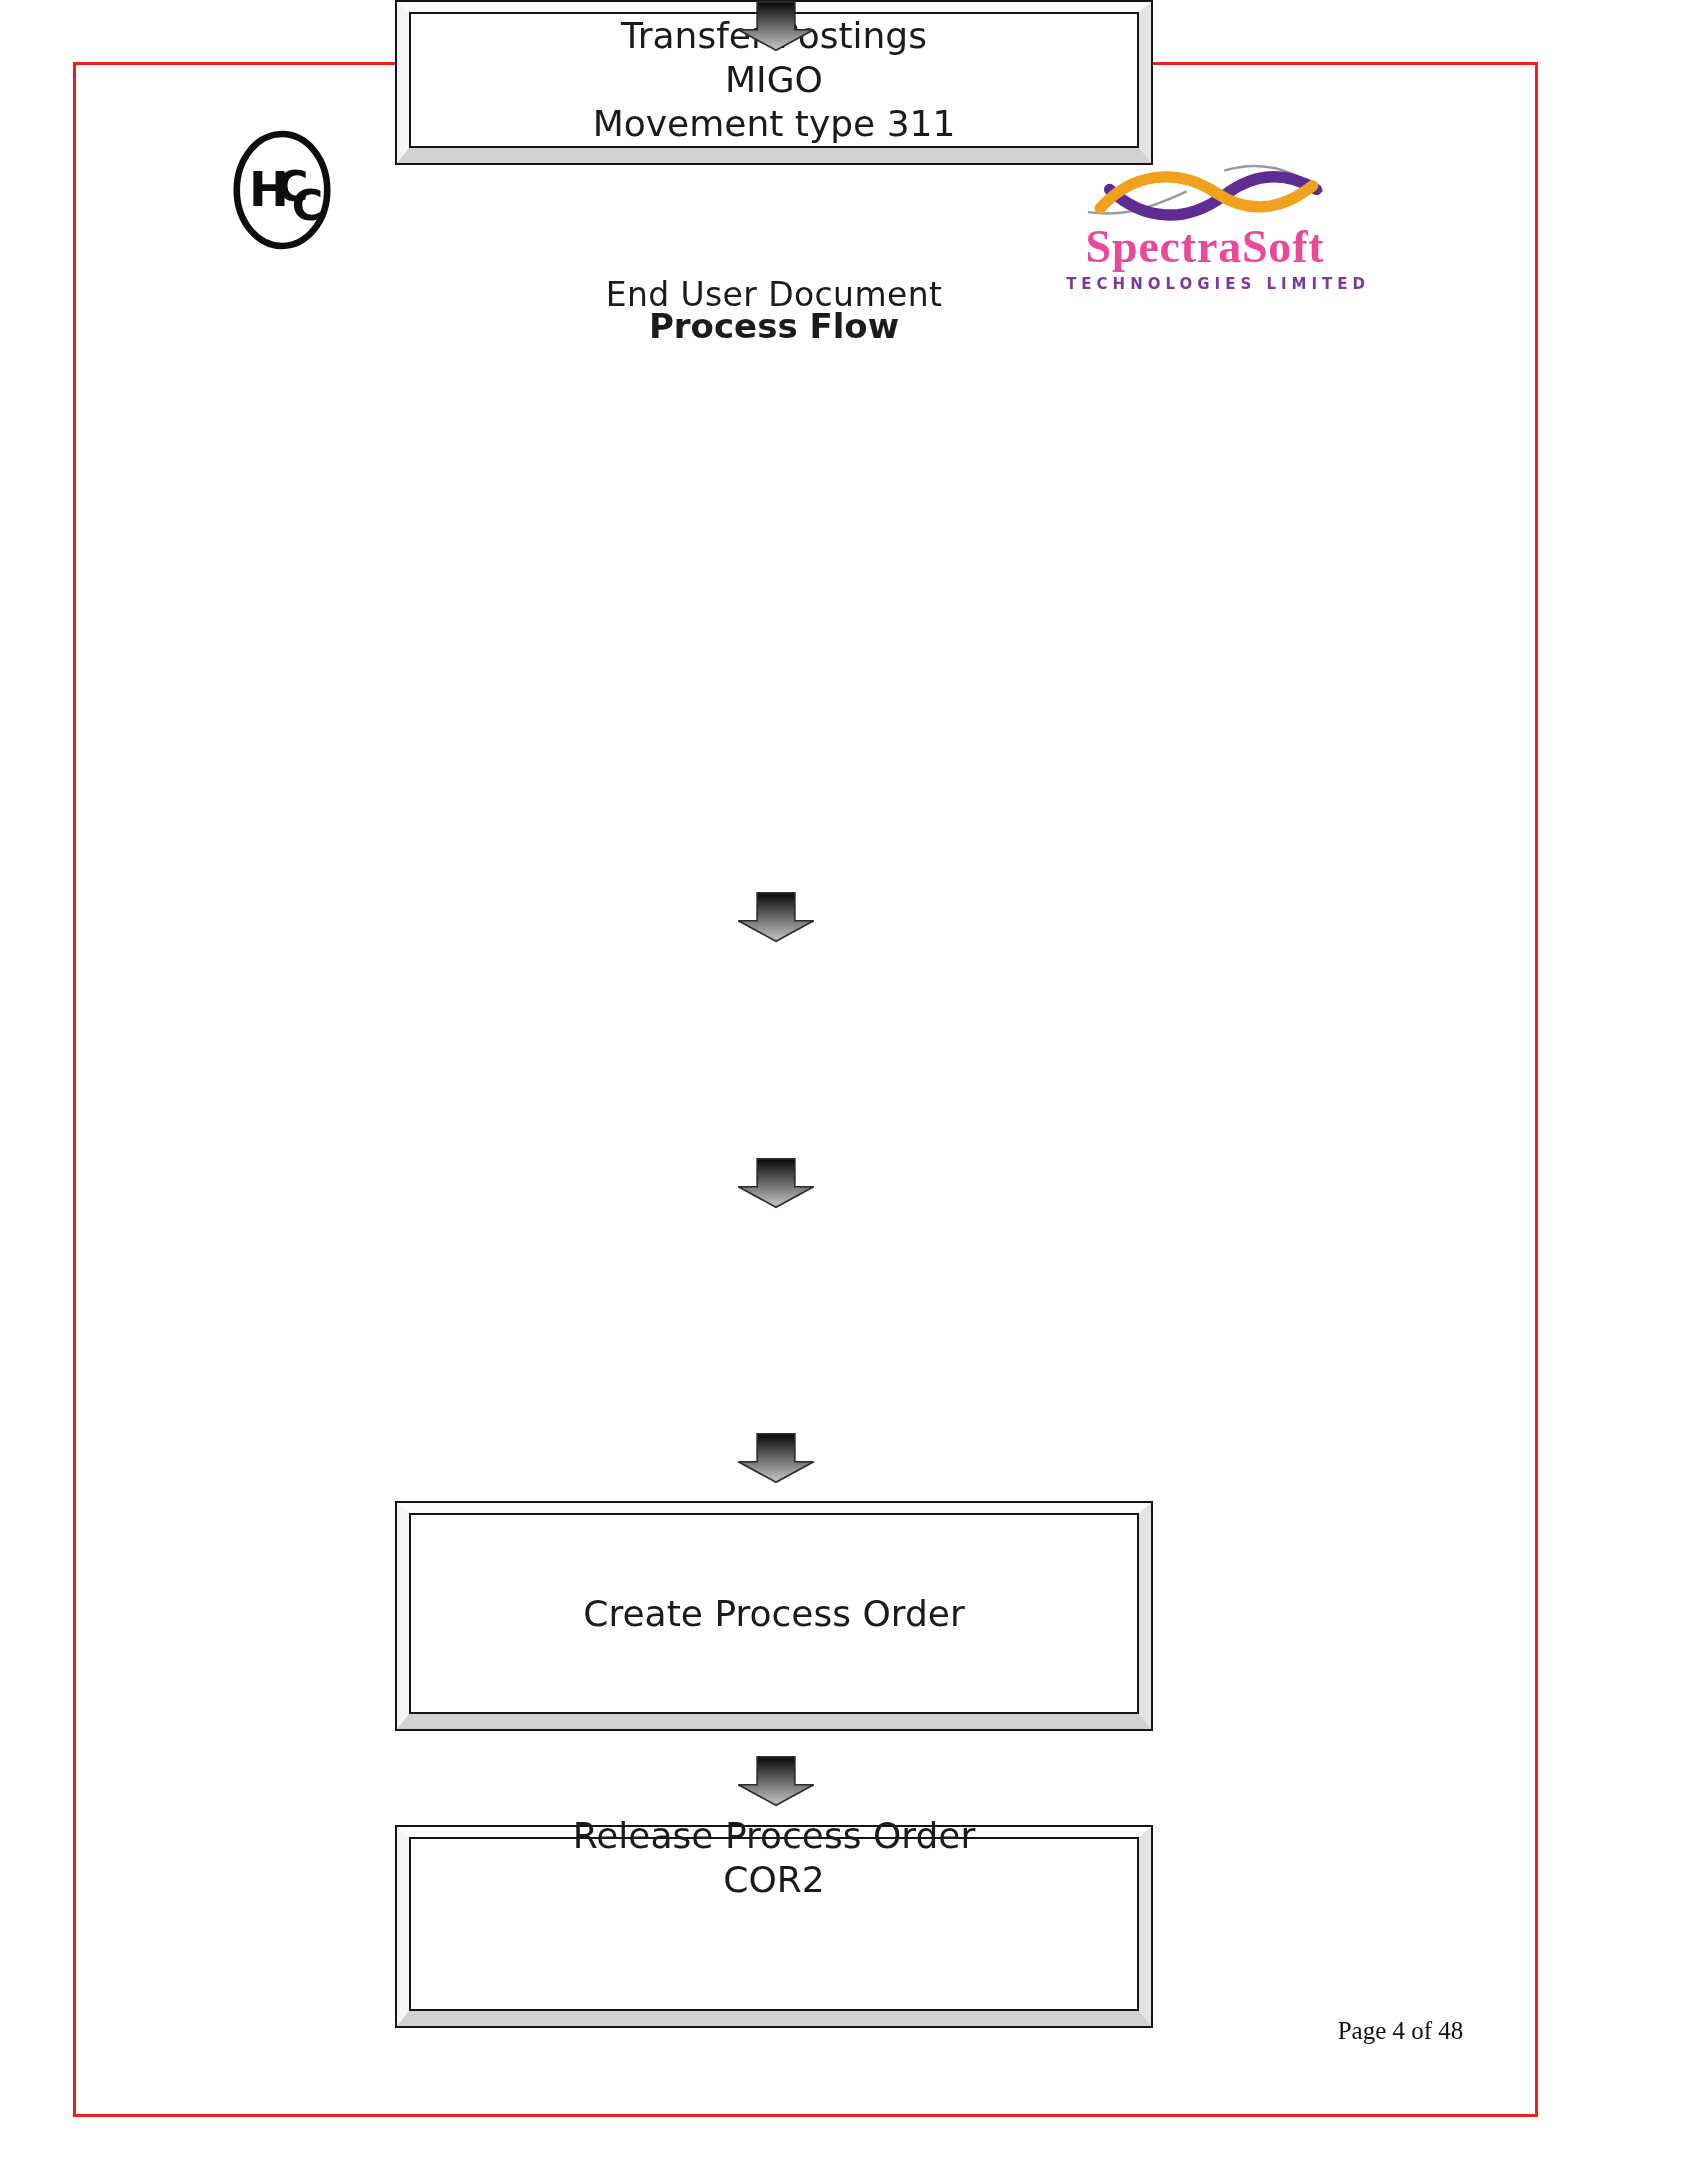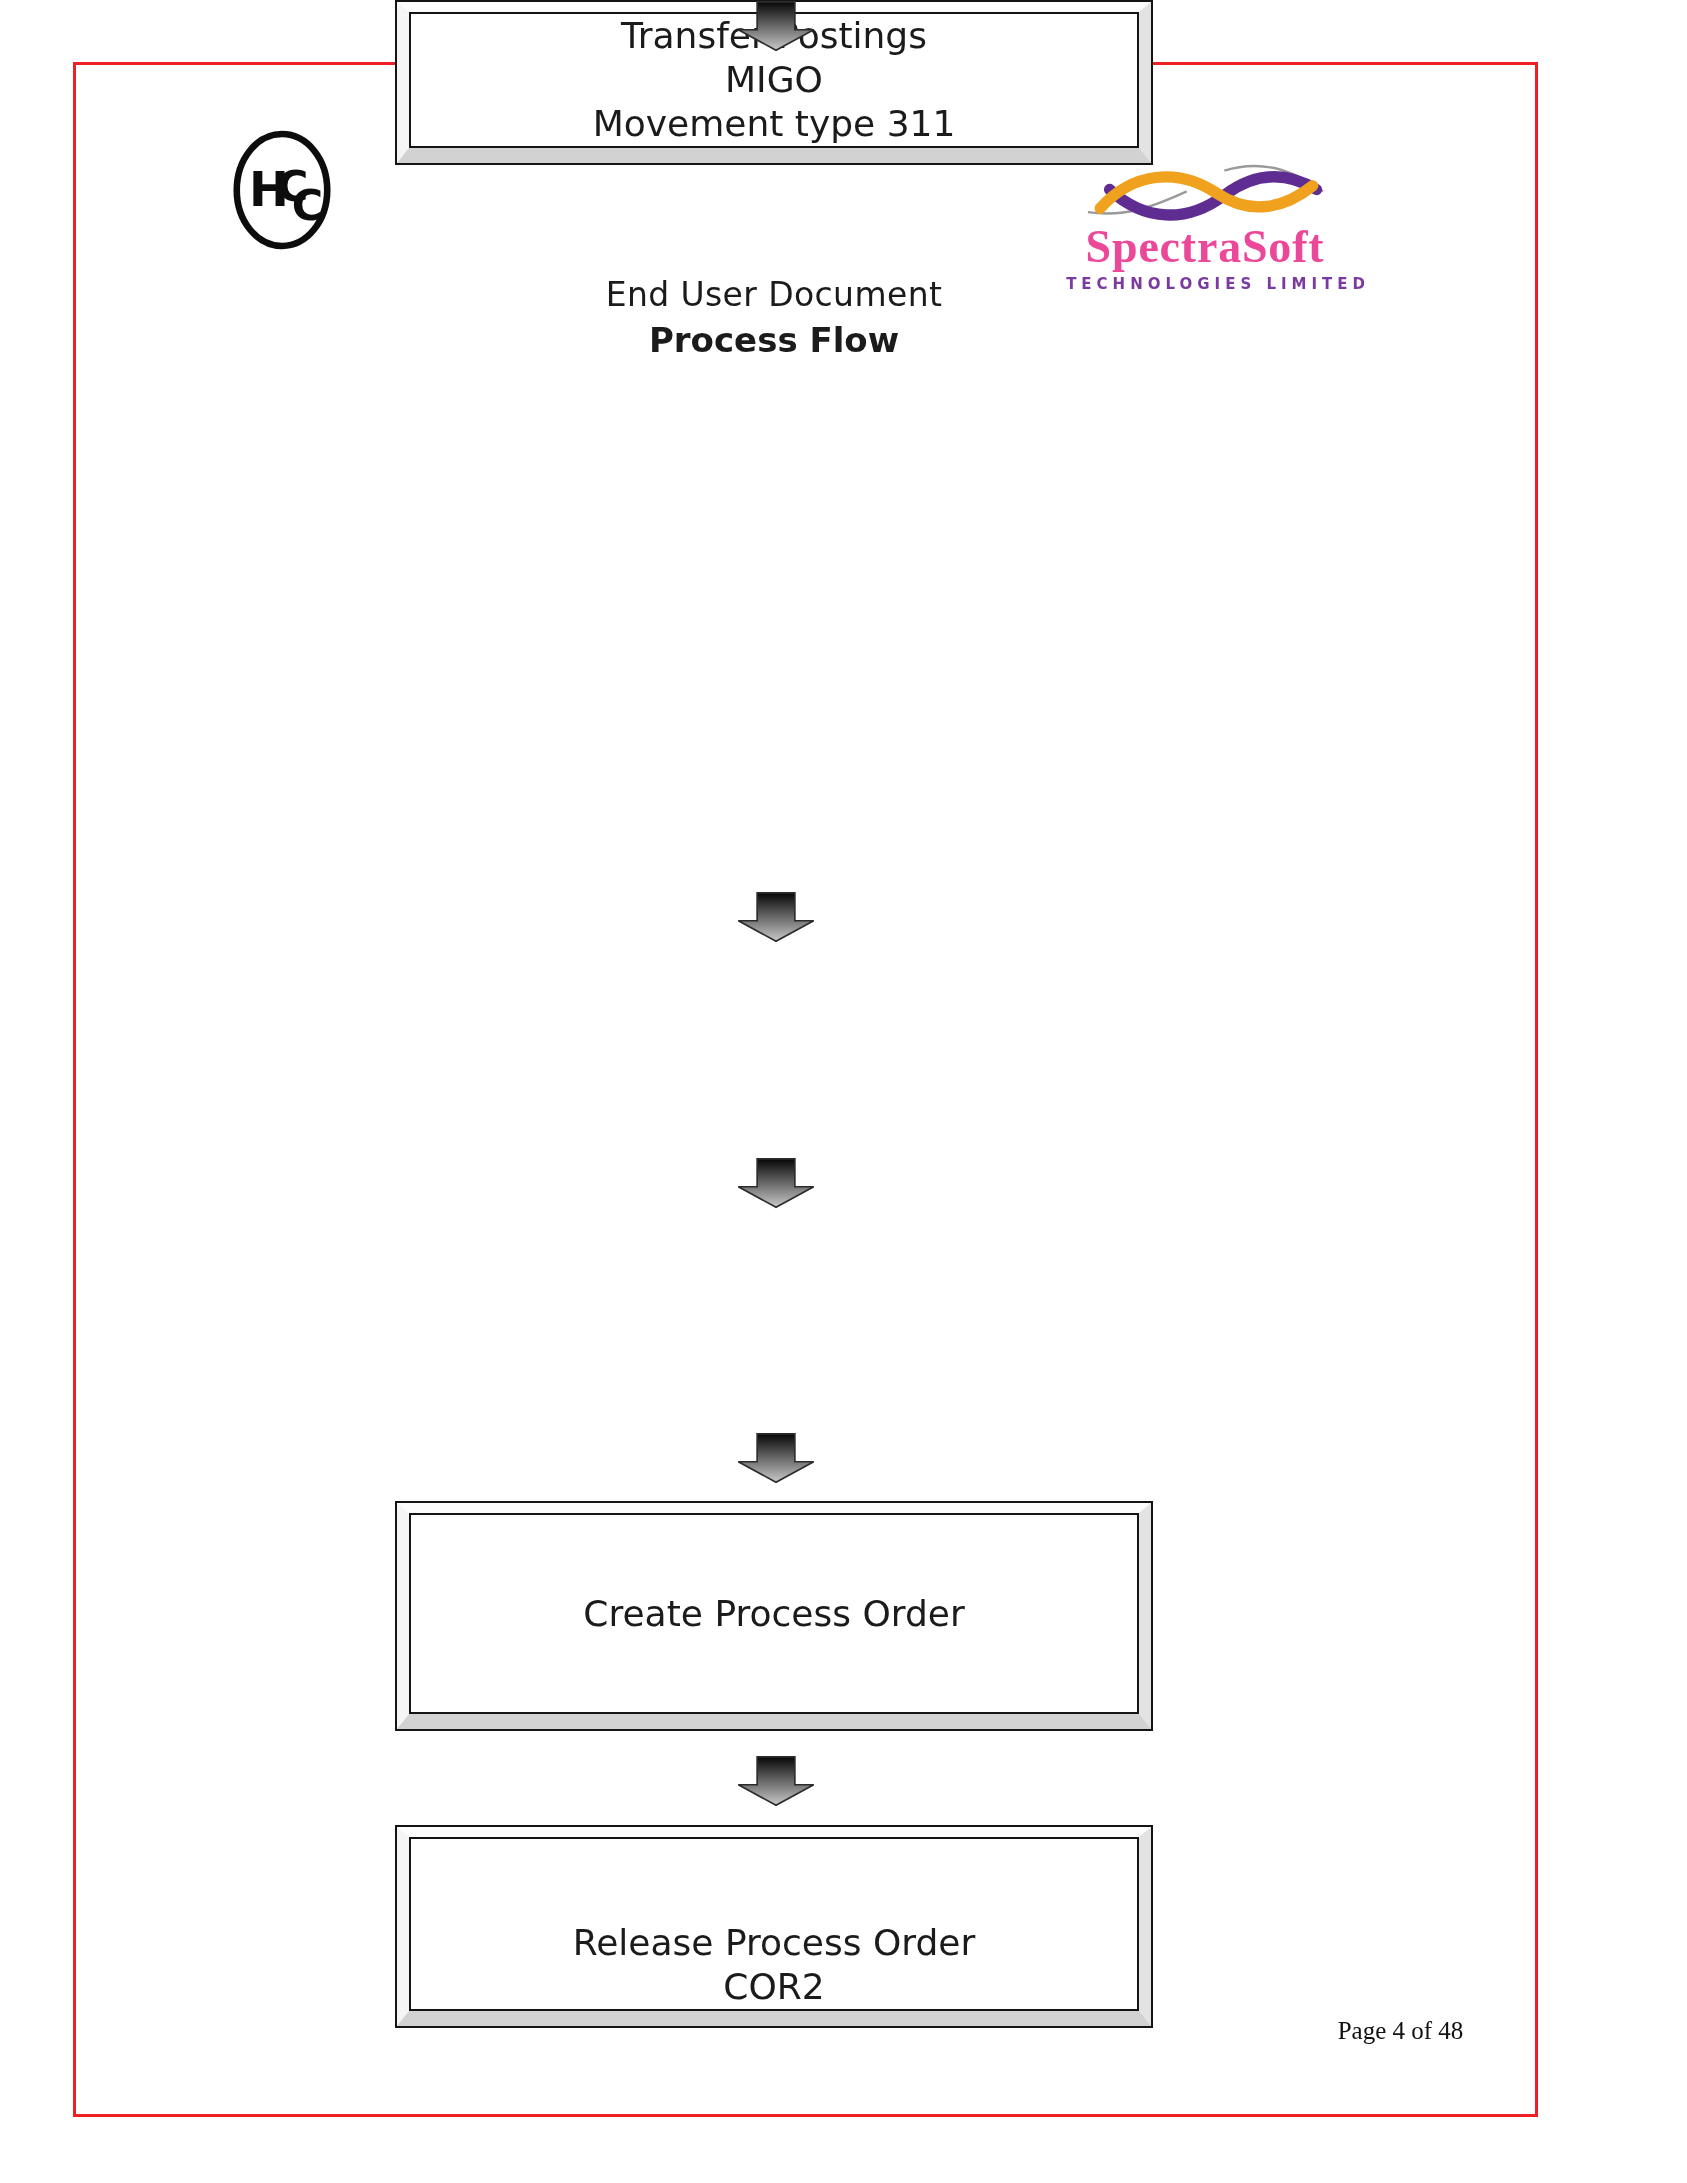--- a/index.html
+++ b/index.html
@@ -13,21 +13,21 @@
     border:3.3px solid #ee2024;box-sizing:border-box;pointer-events:none;
   }
   
   .hcc-logo{position:absolute;left:231px;top:128px;width:102px;height:124px;}
   
   .doc-title{
     position:absolute;left:395px;top:239px;width:758px;text-align:center;
     font-size:33px;letter-spacing:0.4px;margin-top:36px;
   }
   .section-title{
-    position:absolute;left:395px;top:320px;width:758px;text-align:center;
+    position:absolute;left:395px;top:306px;width:758px;text-align:center;
     font-size:34px;font-weight:bold;
   }
   
   .company-logo{position:absolute;left:1040px;top:150px;width:330px;text-align:center;}
   .company-swoosh{display:block;margin:0 auto -5px auto;}
   .company-wordmark{
     font-family:Liberation Serif, serif;font-weight:bold;font-size:46px;
     color:#ec4899;line-height:1.0;letter-spacing:0.8px;
   }
   .company-tagline{
@@ -49,21 +49,21 @@
     text-align:center;
   }
   .flow-box .line{font-size:36px;line-height:44px;white-space:nowrap;}
   .flow-box:nth-of-type(1){top:398px;height:213px;}
   .flow-box:nth-of-type(2){top:685px;height:200px;}
   .flow-box:nth-of-type(3){top:947px;height:201px;}
   .flow-box:nth-of-type(4){top:1223px;height:194px;}
   .flow-box:nth-of-type(5){top:1501px;height:230px;}
   .flow-box:nth-of-type(6){top:1825px;height:203px;}
   
-  .flow-box:nth-of-type(6) .content{justify-content:flex-end;}
+  .flow-box:nth-of-type(6) .content{justify-content:flex-start;}
   .flow-box:nth-of-type(6) .lines{margin-top:-25px;}
   
   .flow-arrow{position:absolute;left:735px;width:82px;height:53px;}
   .flow-arrow:nth-of-type(1){top:619px;}
   .flow-arrow:nth-of-type(2){top:891px;}
   .flow-arrow:nth-of-type(3){top:1157px;}
   .flow-arrow:nth-of-type(4){top:1432px;}
   .flow-arrow:nth-of-type(5){top:1755px;}
   
   .page-number{

